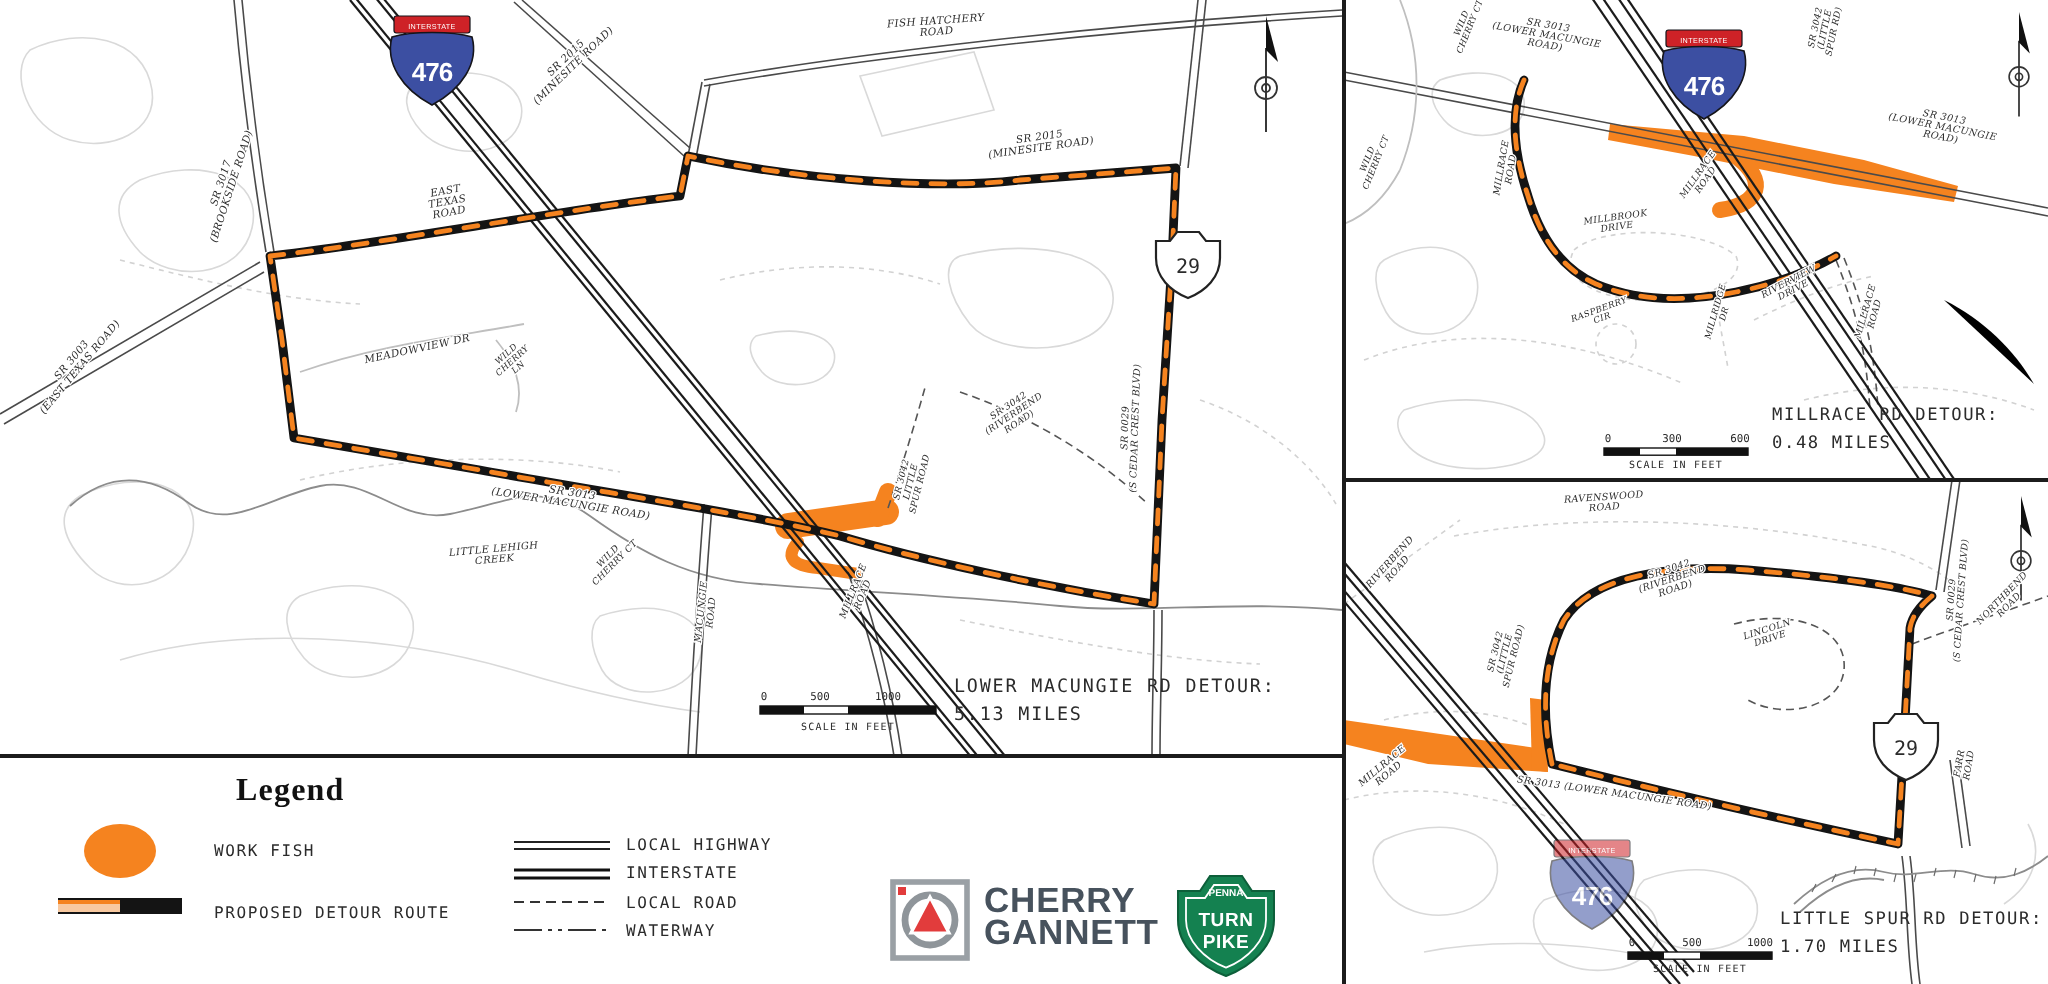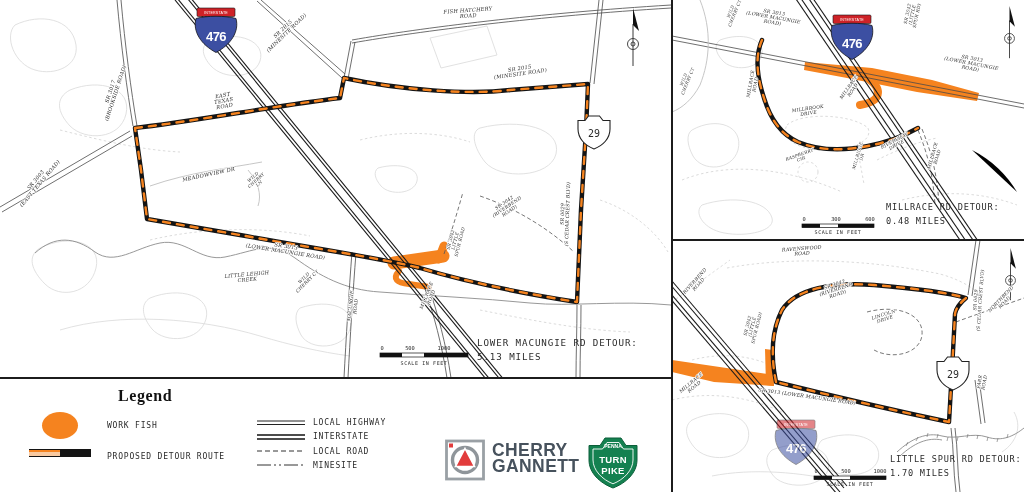--- a/index.html
+++ b/index.html
@@ -385,21 +385,21 @@
       <line x1="2" y1="4" x2="50" y2="4" stroke="#222" stroke-width="1"></line>
       <line x1="2" y1="7.5" x2="50" y2="7.5" stroke="#222" stroke-width="1"></line>
       <line x1="2" y1="18" x2="50" y2="18" stroke="#111" stroke-width="1.4"></line>
       <line x1="2" y1="22" x2="50" y2="22" stroke="#111" stroke-width="1.4"></line>
       <line x1="2" y1="34" x2="50" y2="34" stroke="#333" stroke-width="1" stroke-dasharray="5 3"></line>
       <line x1="2" y1="48" x2="50" y2="48" stroke="#333" stroke-width="1" stroke-dasharray="14 3 2 3 2 3"></line>
     </svg>
     <span class="leg-label" style="left:313px;top:39px;">LOCAL HIGHWAY</span>
     <span class="leg-label" style="left:313px;top:53px;">INTERSTATE</span>
     <span class="leg-label" style="left:313px;top:68px;">LOCAL ROAD</span>
-    <span class="leg-label" style="left:313px;top:82px;">MINESITE</span>
+    <span class="leg-label" style="left:313px;top:82px;">WATERWAY</span>
 
     <svg style="left:444px;top:59px;" width="42" height="44" viewBox="0 0 42 44">
       <rect x="2.5" y="3" width="37" height="38" fill="#fff" stroke="#9aa0a5" stroke-width="2.8"></rect>
       <rect x="5" y="5.5" width="4" height="4" fill="#E23C3C"></rect>
       <circle cx="21" cy="22" r="12.5" stroke="#8f959a" stroke-width="3.4" fill="none"></circle>
       <polygon points="21,10.5 30.5,28.5 11.5,28.5" fill="#E23C3C" stroke="#fff" stroke-width="1.6"></polygon>
     </svg>
     <div class="gf-text">
       <div>CHERRY</div>
       <div>GANNETT</div>

